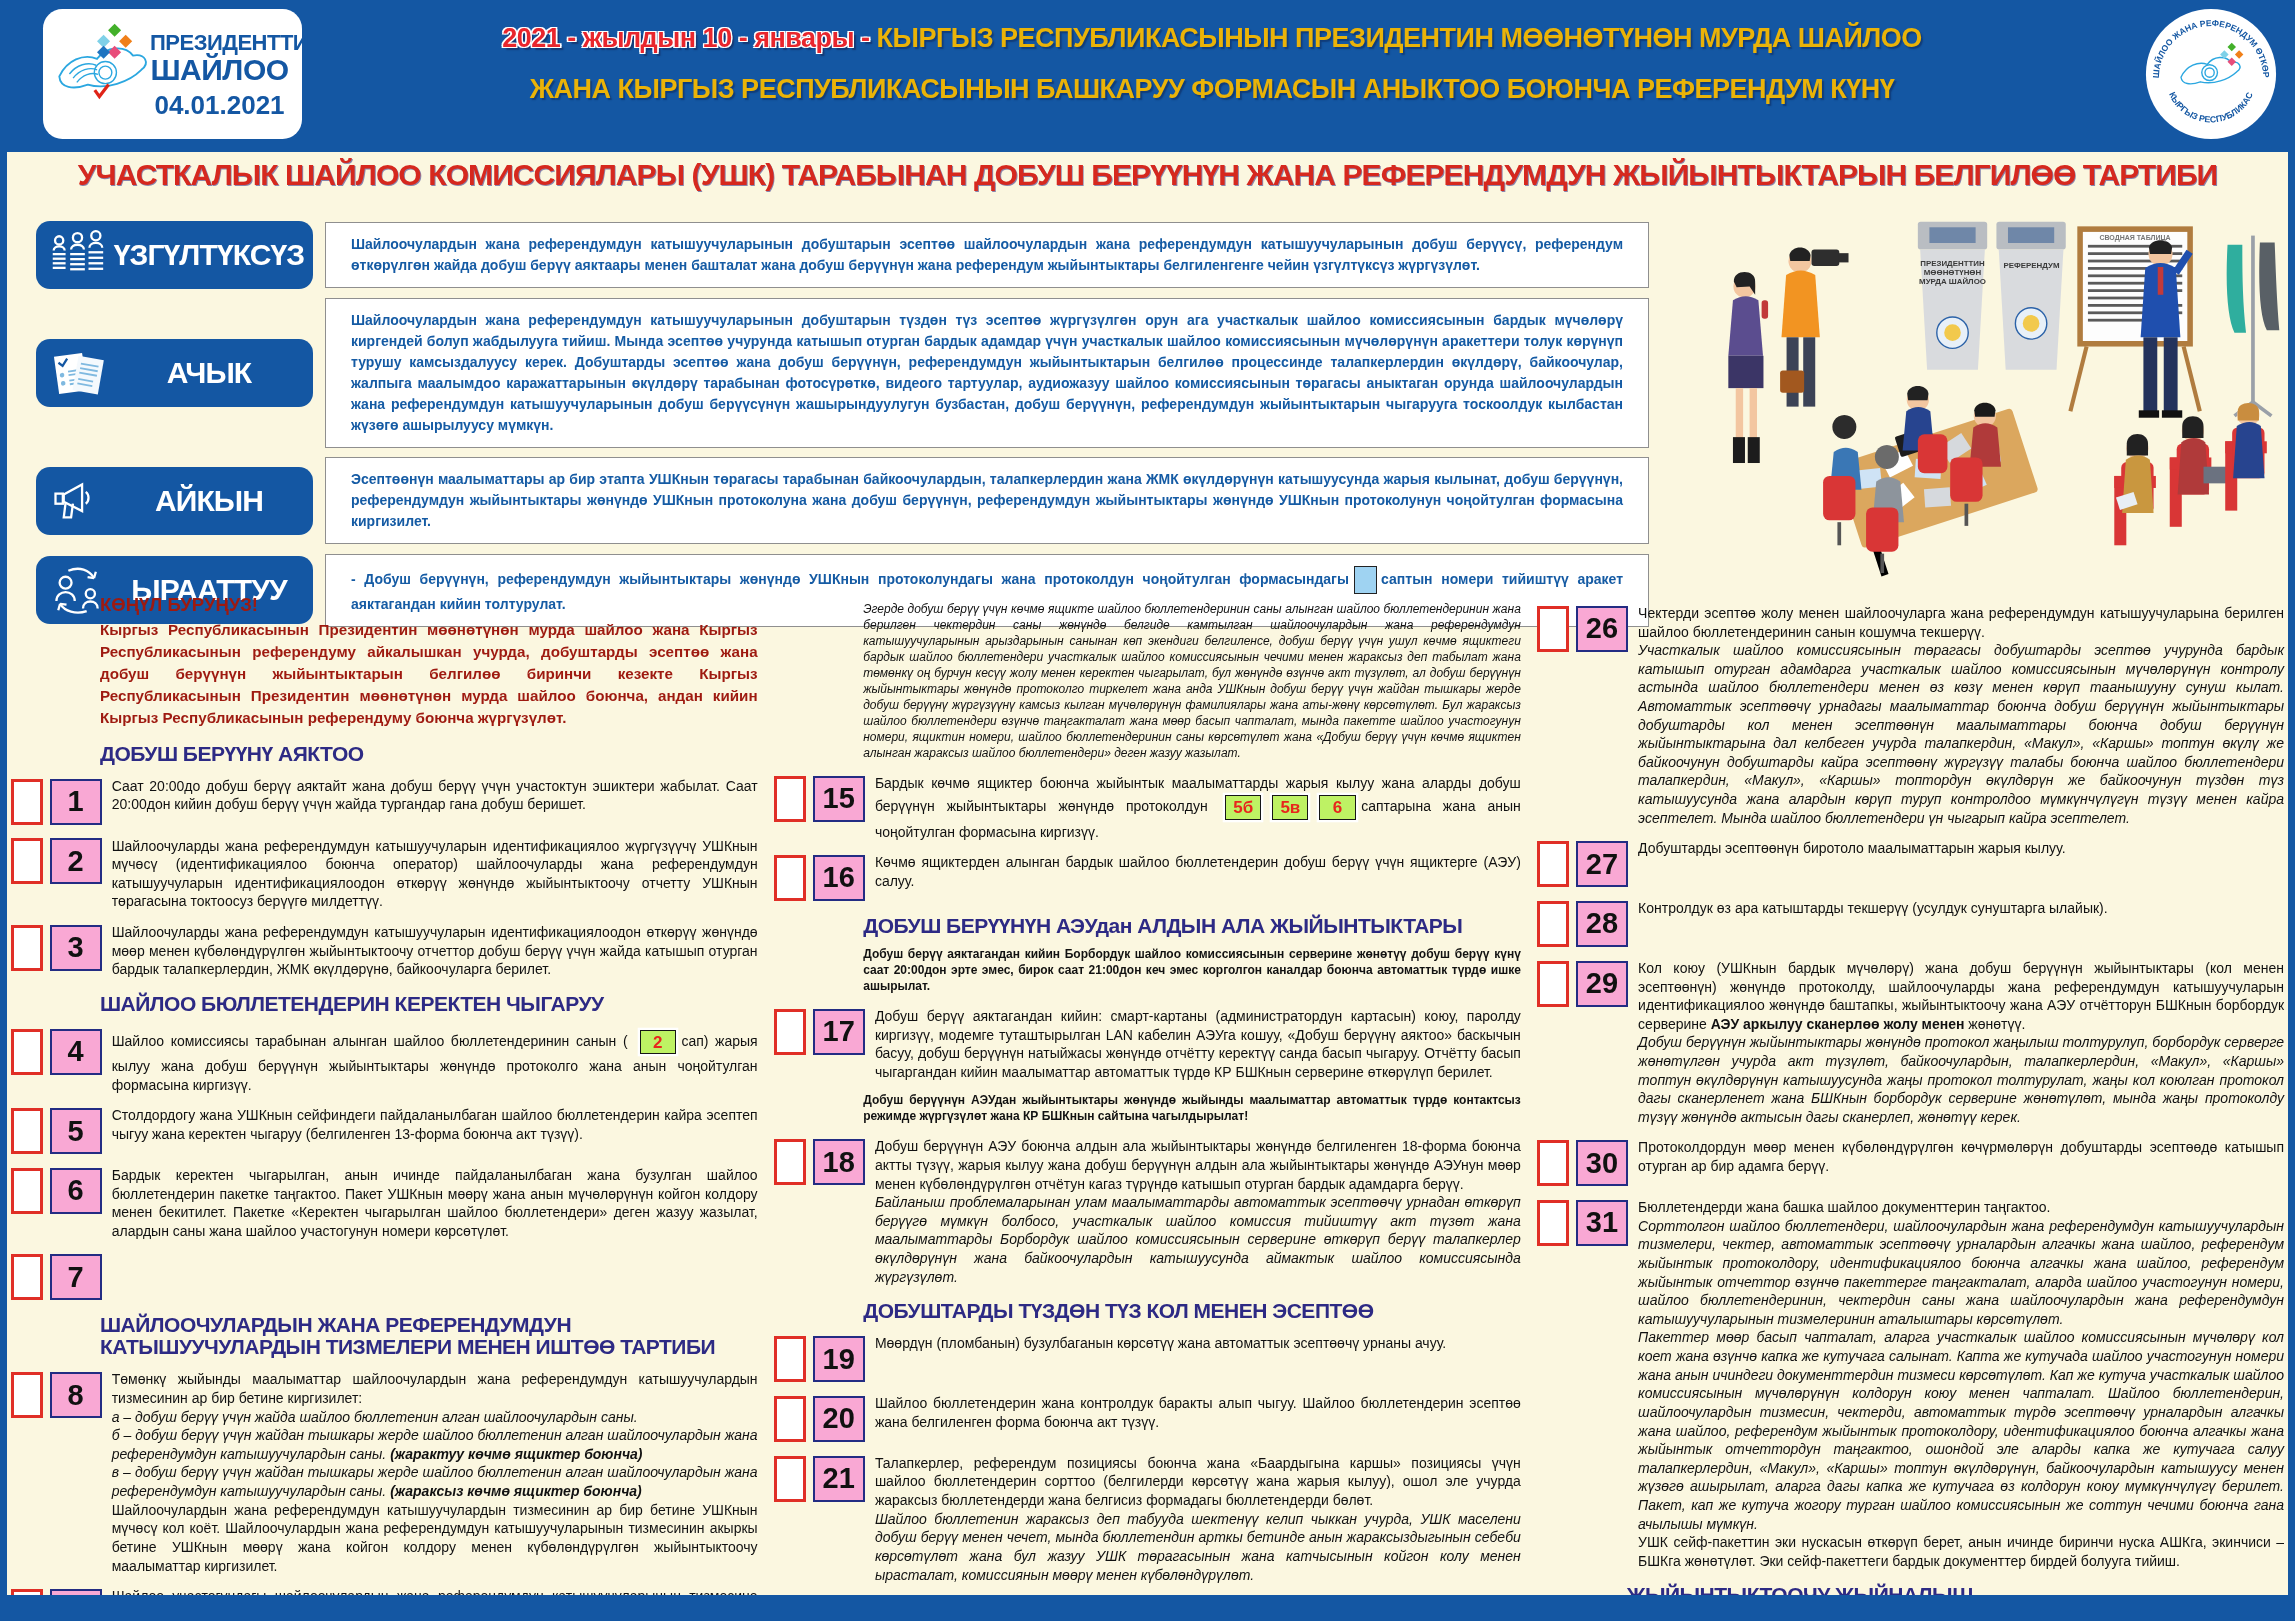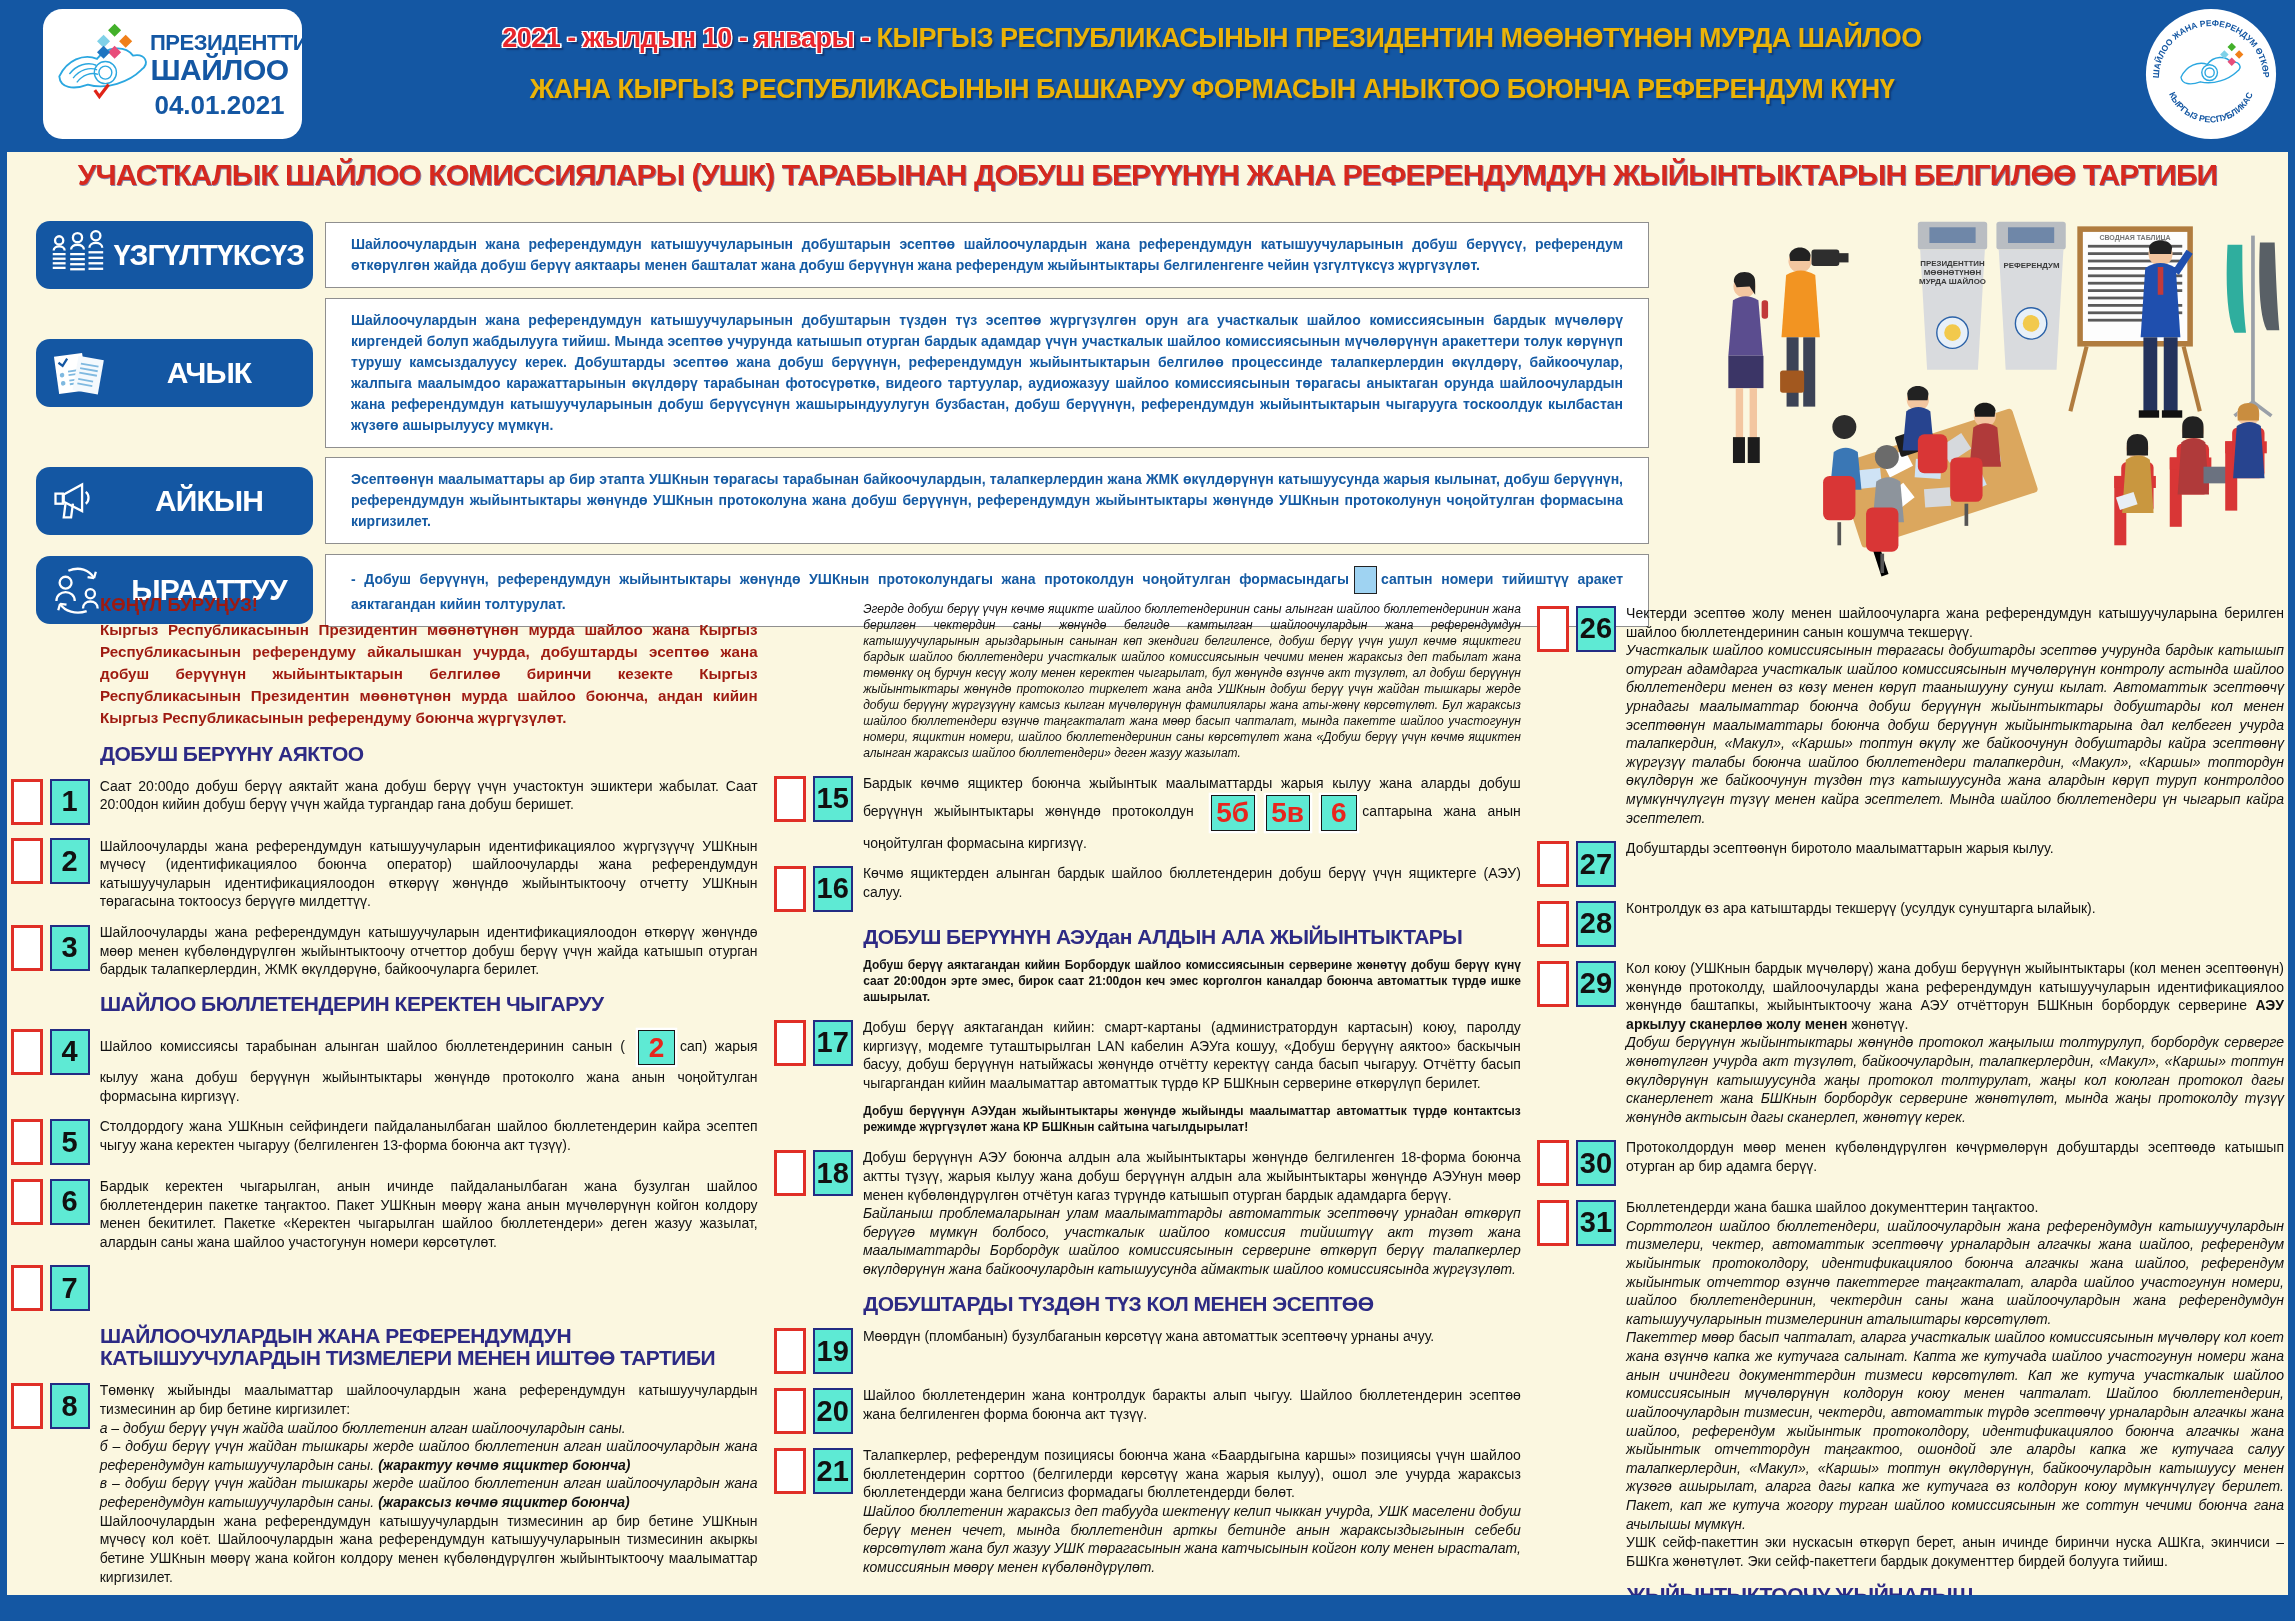--- a/index.html
+++ b/index.html
@@ -30,32 +30,32 @@
   .minibox{display:inline-block;width:21px;height:26px;background:#9fd3f2;border:1.4px solid #222;vertical-align:middle;margin:0 4.6px;}
   
   .illus{position:absolute;left:1659px;top:217px;width:624px;height:370px;}
   .illus-label{position:absolute;text-align:center;font-weight:bold;color:#3a3a3a;}
   
   .cols{position:absolute;left:11px;right:11px;top:592px;bottom:30.5px;display:flex;gap:16.6px;}
   .col{flex:1;min-width:0;}
   .entry-heading{font-size:21px;font-weight:bold;color:#2d2a84;letter-spacing:-0.5px;margin:14px 0 3.7px 89px;line-height:1.05;}
   .entry-item{display:flex;align-items:flex-start;margin:12px 0;}
   .chk{flex:none;width:32px;height:46px;background:#fff;border:3.2px solid #e02f26;margin-right:6.5px;margin-top:1.8px;box-sizing:border-box;}
-  .numbox{flex:none;width:40px;height:46px;background:#5eead4;border:2.8px solid #232c83;margin-right:10.2px;margin-top:1.8px;box-sizing:border-box;display:flex;align-items:center;justify-content:center;font-size:29px;font-weight:bold;color:#111;}
+  .numbox{flex:none;width:52px;height:46px;background:#f9a8d4;border:2.8px solid #232c83;margin-right:10.2px;margin-top:1.8px;box-sizing:border-box;display:flex;align-items:center;justify-content:center;font-size:29px;font-weight:bold;color:#111;}
   .itext{flex:1;font-size:14px;line-height:1.33;text-align:justify;color:#111;}
   .entry-note{margin:10.2px 0 10.2px 89px;font-size:12px;line-height:1.33;text-align:justify;color:#111;}
   .entry-note.it{font-style:italic;}
   .entry-note.bd{font-weight:bold;}
   .entry-attn{margin:1.8px 0 12px 89px;}
   .attn-title{font-size:18.5px;font-weight:bold;color:#9e1a10;margin-bottom:2.8px;}
   .attn-text{font-size:15.2px;line-height:1.45;text-align:justify;color:#9e1a10;font-weight:bold;}
   .pt.it{font-style:italic;}
   .pt.bi{font-style:italic;font-weight:bold;}
   .pt.bd{font-weight:bold;}
-  .valbox{display:inline-block;min-width:25px;padding:2.8px 4.6px;background:#5eead4;border:1.8px solid #161616;box-shadow:0 0 0 2.3px #fff;color:#e8251d;font-weight:bold;font-size:28px;line-height:1;text-align:center;vertical-align:middle;margin:2.8px 5.5px;}
+  .valbox{display:inline-block;min-width:25px;padding:2.8px 4.6px;background:#bef264;border:1.8px solid #161616;box-shadow:0 0 0 2.3px #fff;color:#e8251d;font-weight:bold;font-size:17px;line-height:1;text-align:center;vertical-align:middle;margin:2.8px 5.5px;}
   .bottom-strip{position:absolute;left:0;bottom:0;width:100%;height:27px;background:#1457a3;}
 </style>
 </head>
 <body>
 
 <div class="poster">
 
   <div class="header">
     <div class="logo-box">
       <svg class="logo-svg" width="106" height="106" viewBox="0 0 230 230">

